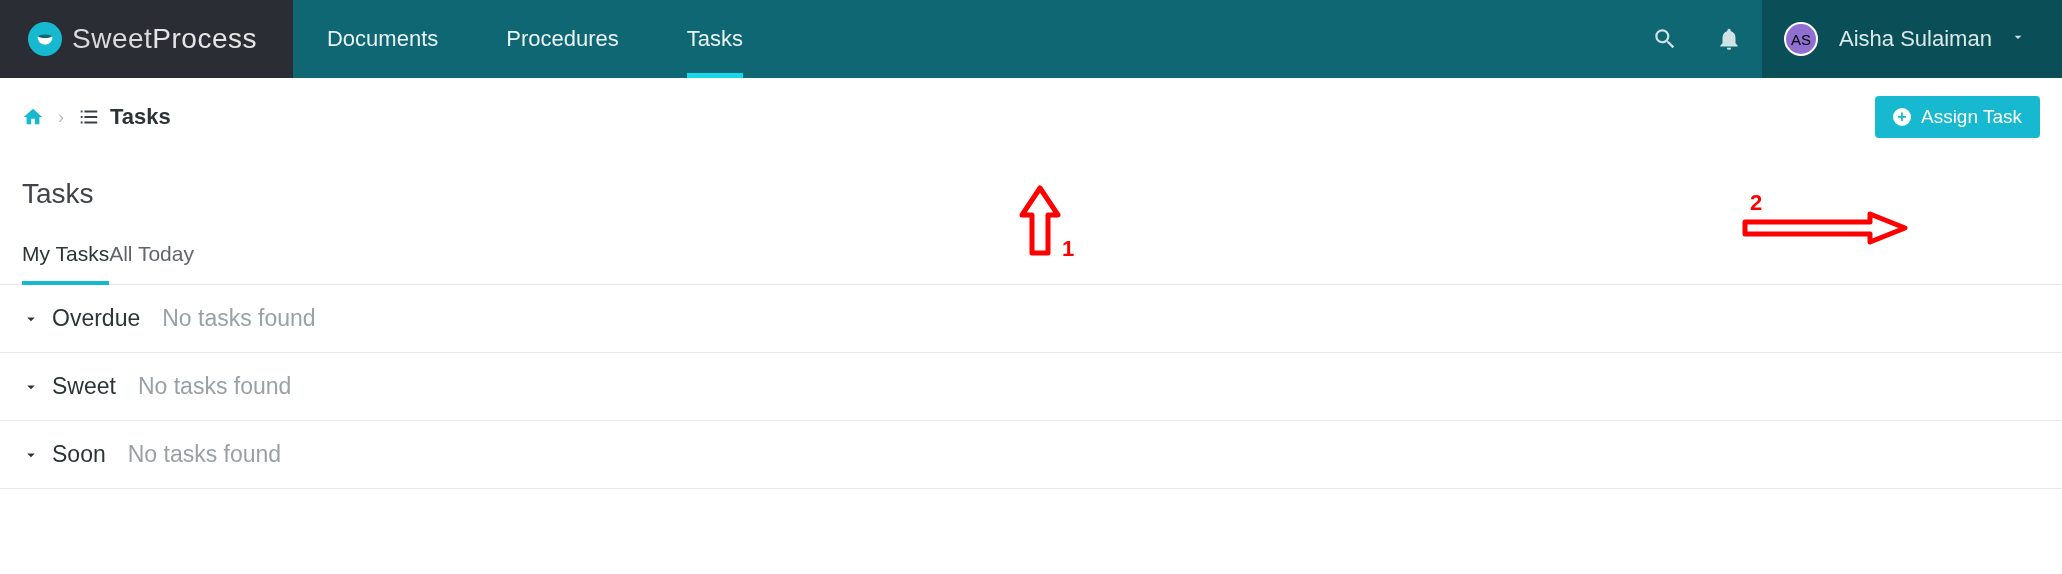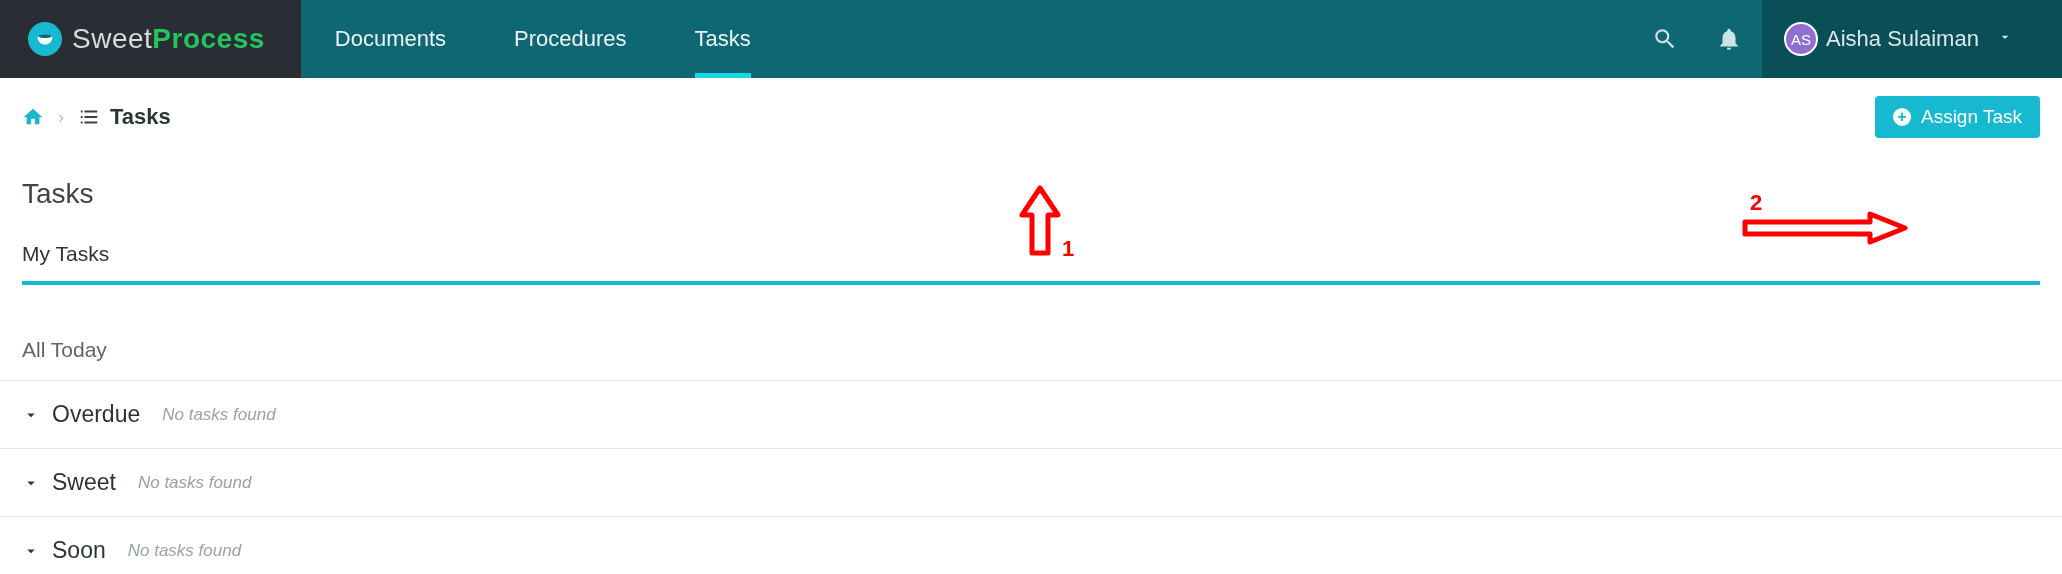--- a/index.html
+++ b/index.html
@@ -3,57 +3,57 @@
 <meta charset="utf-8">
 <style>
   * { box-sizing: border-box; margin: 0; padding: 0; }
   html, body { width: 2062px; font-family: "Segoe UI", Arial, sans-serif; background: #fff; color: #333; }
   
   .topnav { display: flex; align-items: stretch; height: 78px; background: #0e6773; color: #fff; }
   .logo-block { display: flex; align-items: center; background: #2a2d34; padding: 0 36px 0 28px; min-width: 270px; }
   .logo-icon { width: 34px; height: 34px; border-radius: 50%; background: #17b9d0; display: flex; align-items: center; justify-content: center; margin-right: 10px; }
   .logo-icon svg { width: 22px; height: 22px; }
   .logo-text { font-size: 28px; font-weight: 300; color: #d9dadc; letter-spacing: 0.5px; }
-  .logo-text .bold { font-weight: 700; color: #22c55e; }
+  .logo-text .bold { font-weight: 400; color: #e5e5e5; }
   .nav-items { display: flex; align-items: center; }
   .nav-item { position: relative; padding: 12px 34px; height: 100%; display: flex; align-items: center; font-size: 22px; color: #eaf4f5; cursor: pointer; }
   .nav-item.active::after { content:""; position:absolute; bottom:0; left:50%; transform:translateX(-50%); width:56px; height:5px; background:#17d8e8; }
   .nav-more .caret { margin-left:10px; }
   .nav-spacer { flex: 1; }
   .nav-icons { display: flex; align-items: center; gap: 38px; padding-right: 20px; }
   .nav-icon { color: #cfe3e5; cursor: pointer; display:flex; align-items:center; }
   .nav-icon svg { width: 26px; height: 26px; fill: currentColor; }
   .user-block { display:flex; align-items:center; background:#0a4f58; padding: 0 28px 0 22px; min-width: 300px; }
-  .avatar { width:34px; height:34px; border-radius:50%; background:#8f6fd1; border:2px solid #fff; color:#ffffff; font-size:15px; display:flex; align-items:center; justify-content:center; margin-right:8px; font-weight:500; }
+  .avatar { width:34px; height:34px; border-radius:50%; background:#8f6fd1; border:2px solid #fff; color:#000000; font-size:15px; display:flex; align-items:center; justify-content:center; margin-right:21px; font-weight:500; }
   .user-name { font-size:22px; color:#d9e9ea; margin-right:18px; }
   .user-caret { color:#cfe3e5; }
   
   .crumb-row { display:flex; align-items:center; padding: 18px 22px 10px 22px; border-bottom: none; position:relative; }
   .crumb-home { color:#17b9d0; margin-right:14px; display:flex; align-items:center; cursor:pointer; }
   .crumb-home svg { width:22px; height:22px; fill:currentColor; }
   .crumb-sep { color:#b9c0c4; margin-right:14px; font-size:18px; }
   .crumb-list-icon { color:#3b4044; margin-right:10px; display:flex; align-items:center; }
   .crumb-list-icon svg { width:22px; height:22px; fill:currentColor; }
   .crumb-text { font-size:22px; font-weight:600; color:#2d3436; }
   .crumb-spacer { flex:1; }
   .assign-btn { background:#17b9d0; color:#fff; border:none; border-radius:4px; padding:10px 18px; font-size:19px; display:flex; align-items:center; gap:10px; cursor:pointer; }
   .assign-btn .plus { width:18px; height:18px; border-radius:50%; background:#fff; color:#17b9d0; display:flex; align-items:center; justify-content:center; font-weight:700; font-size:16px; line-height:1; }
   
   .page-title { font-size:28px; color:#404448; padding: 30px 22px 18px 22px; font-weight:400; }
   
-  .tabs-row { display:flex; gap:40px; padding: 0 22px; border-bottom:1px solid #e3e6e8;flex-direction:column; }
+  .tabs-row { display:flex; padding: 0 22px; border-bottom:1px solid #e3e6e8; }
   .tab { padding: 14px 0 18px 0; font-size:21px; color:#606468; cursor:pointer; position:relative; }
   .tab.active { color:#2d3436; font-weight:500; }
   .tab.active::after { content:""; position:absolute; left:0; right:0; bottom:-1px; height:4px; background:#17b9d0; }
   
   .section { display:flex; align-items:center; padding: 20px 22px; border-bottom:1px solid #e7eaec; }
   .section .chev { margin-right:12px; color:#2d3436; cursor:pointer; display:flex; align-items:center; }
   .section .chev svg { width:18px; height:18px; fill:currentColor; }
   .section-title { font-size:23px; color:#2d3436; margin-right:22px; cursor:pointer; }
-  .section-empty { font-size:17px; color:#9aa1a6; font-style:italic; }
+  .section-empty { font-size:23px; color:#9aa1a6; }
   
   .annot { position:absolute; pointer-events:none; }
   .annot-1 { left: 1010px; top: 105px; }
   .annot-1 svg { width: 60px; height: 80px; }
   .annot-1-label { position:absolute; left: 1062px; top: 158px; color:#f00; font-weight:700; font-size:22px; }
   .annot-2-label { position:absolute; left: 1750px; top: 112px; color:#f00; font-weight:700; font-size:22px; }
   .annot-2 { left: 1740px; top: 130px; }
   .annot-2 svg { width: 170px; height: 40px; }
   .content-wrap { position:relative; }
 </style>

